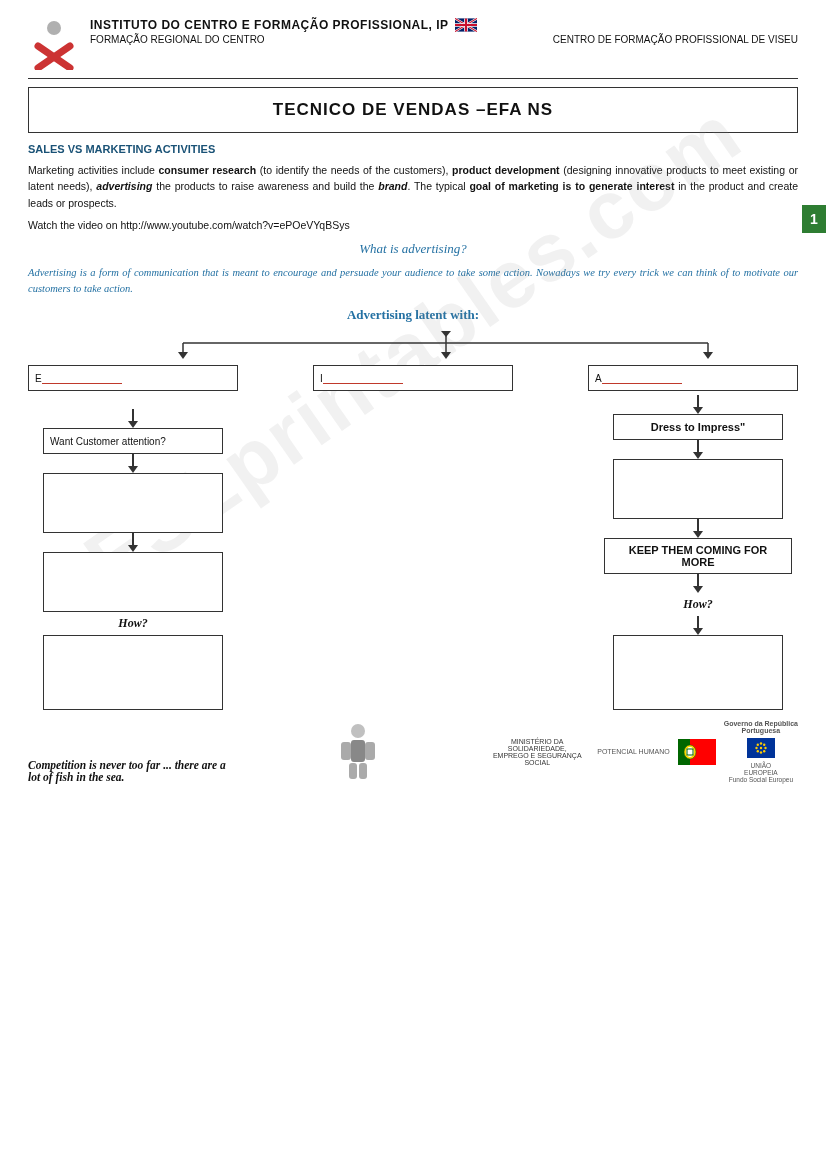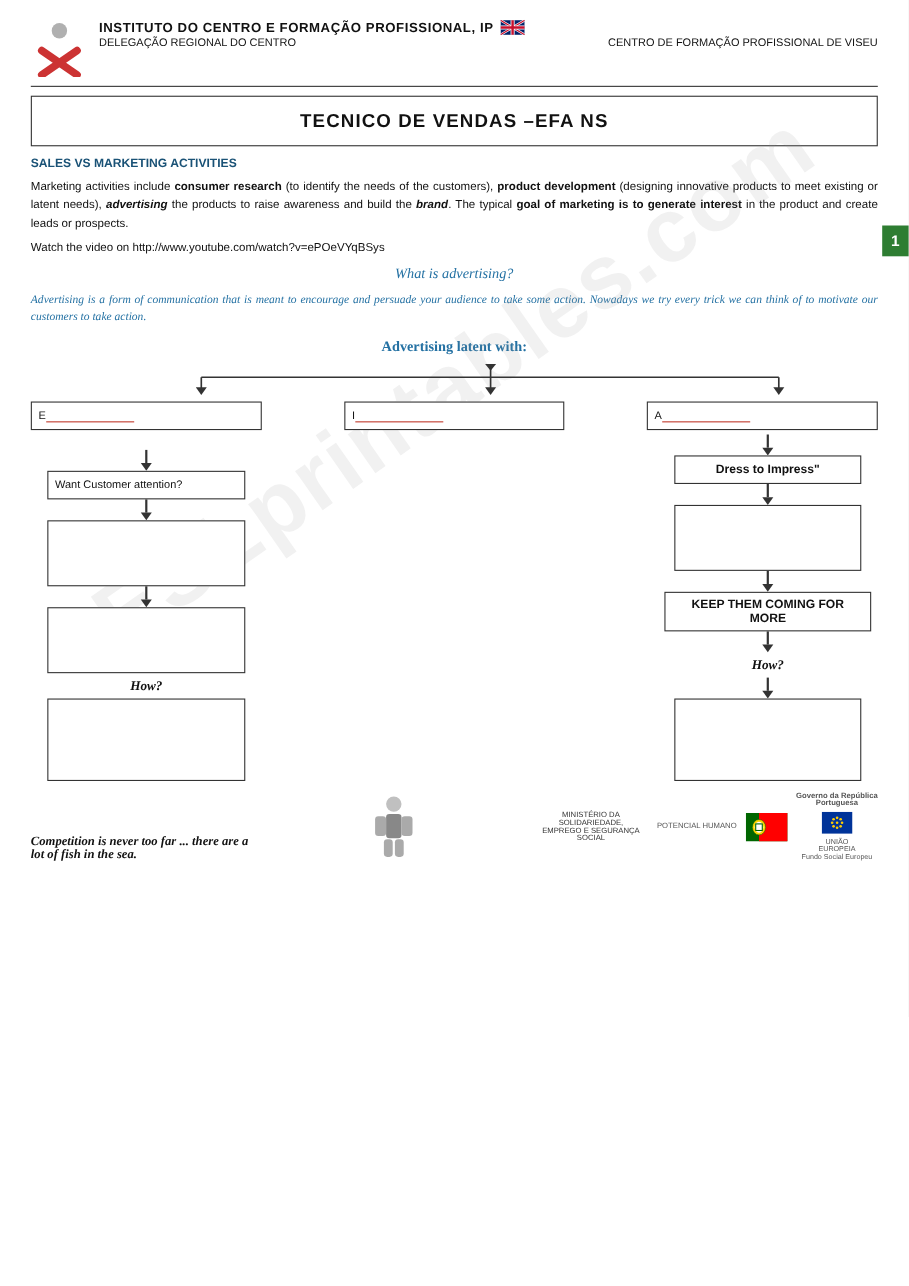--- a/index.html
+++ b/index.html
@@ -304,21 +304,21 @@
 
         <svg class="flag-uk" viewBox="0 0 60 36">
           <rect width="60" height="36" fill="#012169"></rect>
           <path d="M0,0 L60,36 M60,0 L0,36" stroke="#fff" stroke-width="6"></path>
           <path d="M0,0 L60,36 M60,0 L0,36" stroke="#C8102E" stroke-width="3"></path>
           <path d="M30,0 V36 M0,18 H60" stroke="#fff" stroke-width="10"></path>
           <path d="M30,0 V36 M0,18 H60" stroke="#C8102E" stroke-width="6"></path>
         </svg>
       </div>
       <div class="header-sub">
-        <span>DELEGAÇÃO REGIONAL DO CENTRO</span>
+        <span>FORMAÇÃO REGIONAL DO CENTRO</span>
         <span>CENTRO DE FORMAÇÃO PROFISSIONAL DE VISEU</span>
       </div>
     </div>
   </div>
 
   <hr class="divider">
 
   <div class="title-box">TECNICO DE VENDAS –EFA NS</div>
 
   <div class="section-heading">SALES VS MARKETING ACTIVITIES</div>

